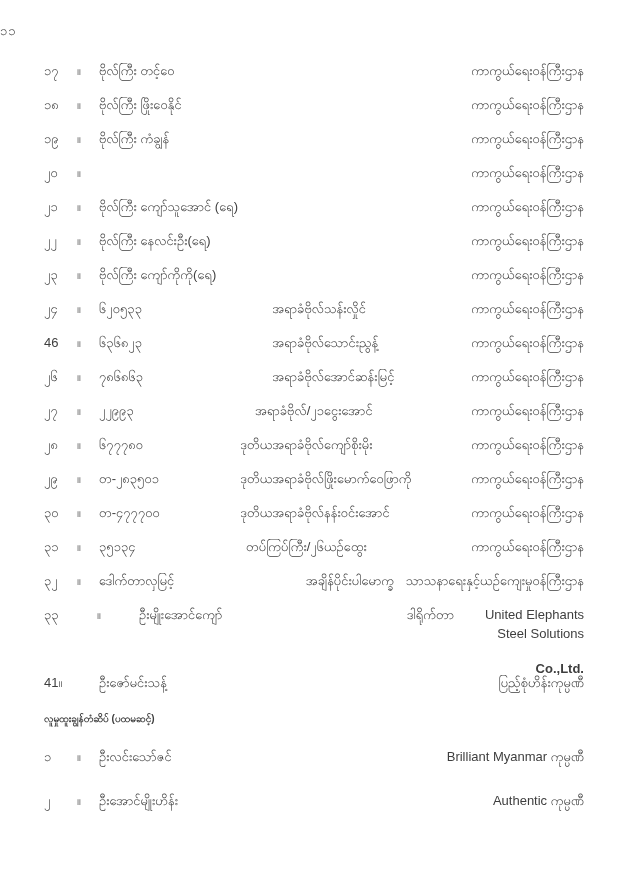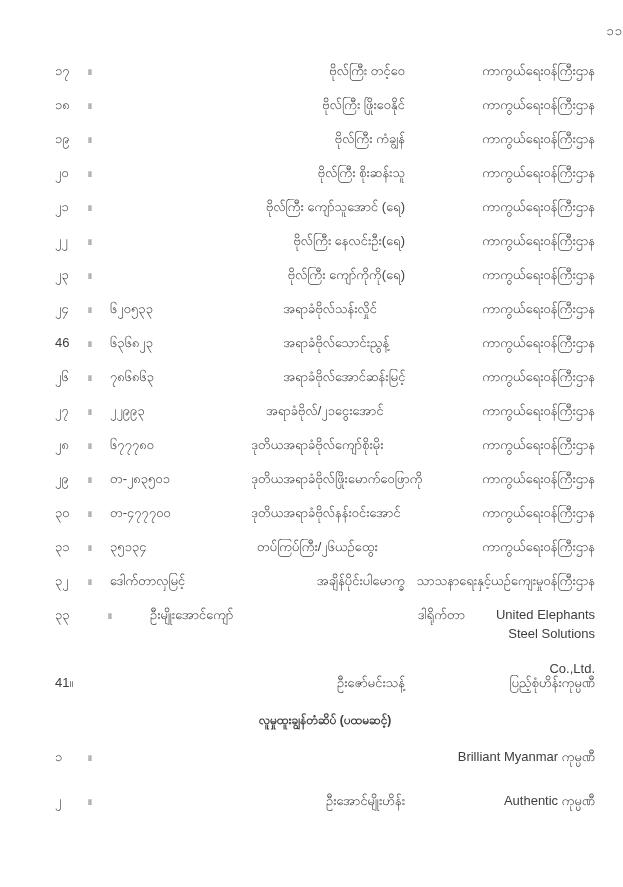--- a/index.html
+++ b/index.html
@@ -9,53 +9,52 @@
     height:887px;
     background:#ffffff;
     font-family:"Liberation Sans","DejaVu Sans",sans-serif;
     color:#3e3e3e;
     font-size:13px;
     overflow:hidden;
   }
   .page-number{
     position:absolute;
     top:22px; left:0; width:100%;
-    text-align:right;
+    text-align:left;
     letter-spacing:1px;
   }
   .content{
     position:absolute;
-    left:55px; top:56px; width:540px;
+    left:44px; top:56px; width:540px;
   }
   .row{
     display:flex;
     align-items:flex-start;
     height:34px;
     line-height:19px;
     padding-top:5px;
     box-sizing:border-box;
   }
   .c-no{width:33px;flex:none;white-space:nowrap;}
   .c-sep{width:22px;flex:none;}
   .c2{width:125px;flex:none;white-space:nowrap;}
-  .c2.wide{width:295px;text-align:right;}
+  .c2.wide{width:295px;}
   .c3{width:100px;flex:none;white-space:nowrap;text-align:right;}
   .c3.wide{width:170px;}
   .c4{width:70px;flex:none;white-space:nowrap;}
   .c-org{flex:1;min-width:0;text-align:right;}
   .row.h-tall{height:68px;gap:20px;}
   .row.h-mid{height:36px;}
-  .org-line2{display:block;margin-top:16px;}
+  .org-line2{display:block;margin-top:16px;font-weight:bold;}
   .section-title{
     height:38px;
     box-sizing:border-box;
     padding-top:8px;
-    text-align:center;
     font-weight:bold;
-    font-size:12px;
+    font-size:10px;
   }
   .sec-row{height:44px;}
 </style>
 </head>
 <body>
 
 <div class="page">
 
   <div class="page-number">၁၁</div>
 
@@ -75,21 +74,20 @@
     </div>
     <div class="row">
       <span class="c-no">၁၉</span>
       <span class="c-sep">။</span>
       <span class="c2 wide">ဗိုလ်ကြီး ကံချွန်</span>
       <span class="c-org">ကာကွယ်ရေးဝန်ကြီးဌာန</span>
     </div>
     <div class="row">
       <span class="c-no">၂၀</span>
       <span class="c-sep">။</span>
-      <span class="c2 wide">ဗိုလ်ကြီး စိုးဆန်းသူ</span>
       <span class="c-org">ကာကွယ်ရေးဝန်ကြီးဌာန</span>
     </div>
     <div class="row">
       <span class="c-no">၂၁</span>
       <span class="c-sep">။</span>
       <span class="c2 wide">ဗိုလ်ကြီး ကျော်သူအောင် (ရေ)</span>
       <span class="c-org">ကာကွယ်ရေးဝန်ကြီးဌာန</span>
     </div>
     <div class="row">
       <span class="c-no">၂၂</span>
@@ -193,20 +191,21 @@
       <span class="c-sep"></span>
       <span class="c2 wide">ဦးဇော်မင်းသန့်</span>
       <span class="c-org">ပြည့်စုံဟိန်းကုမ္ပဏီ</span>
     </div>
 
     <div class="section-title">လူမှုထူးချွန်တံဆိပ် (ပထမဆင့်)</div>
 
     <div class="row sec-row">
       <span class="c-no">၁</span>
       <span class="c-sep">။</span>
+      <span class="c2 wide">ဦးလင်းသော်ဇင်</span>
       <span class="c-org">Brilliant Myanmar ကုမ္ပဏီ</span>
     </div>
     <div class="row sec-row">
       <span class="c-no">၂</span>
       <span class="c-sep">။</span>
       <span class="c2 wide">ဦးအောင်မျိုးဟိန်း</span>
       <span class="c-org">Authentic ကုမ္ပဏီ</span>
     </div>
 
   </div>

